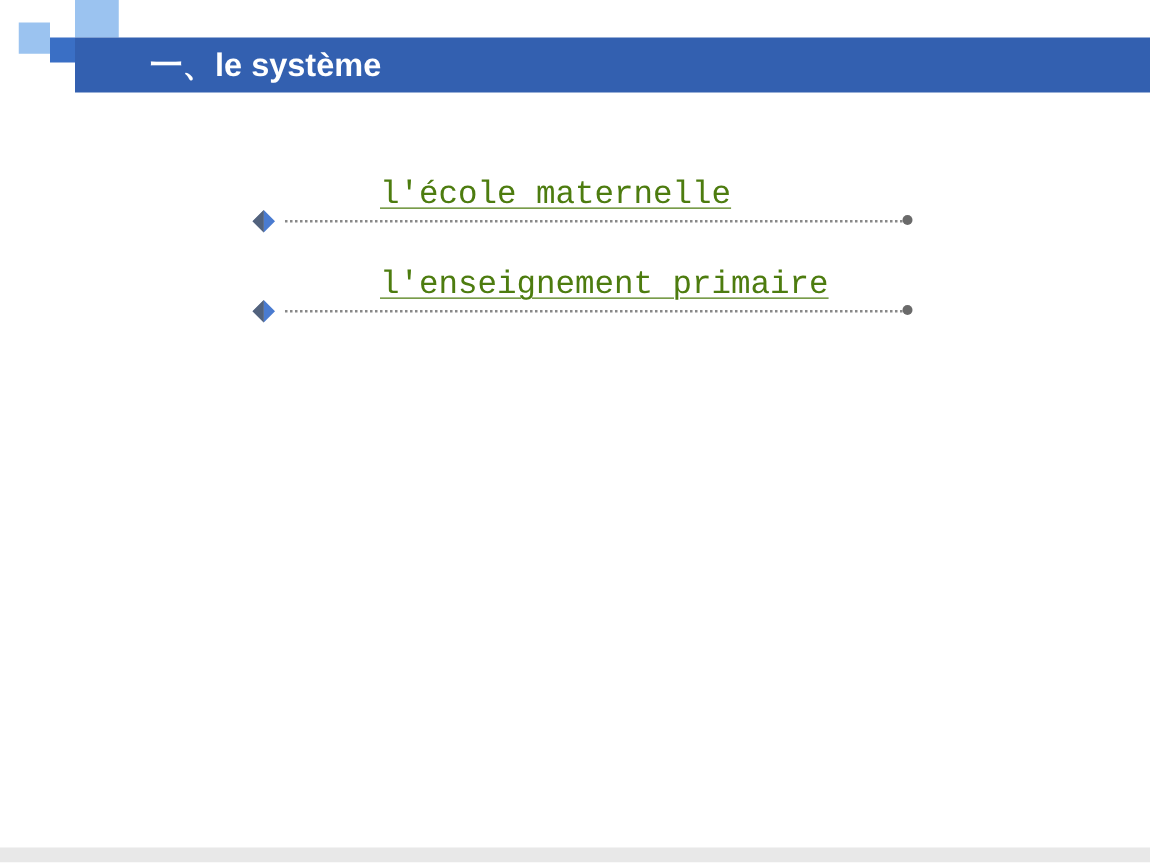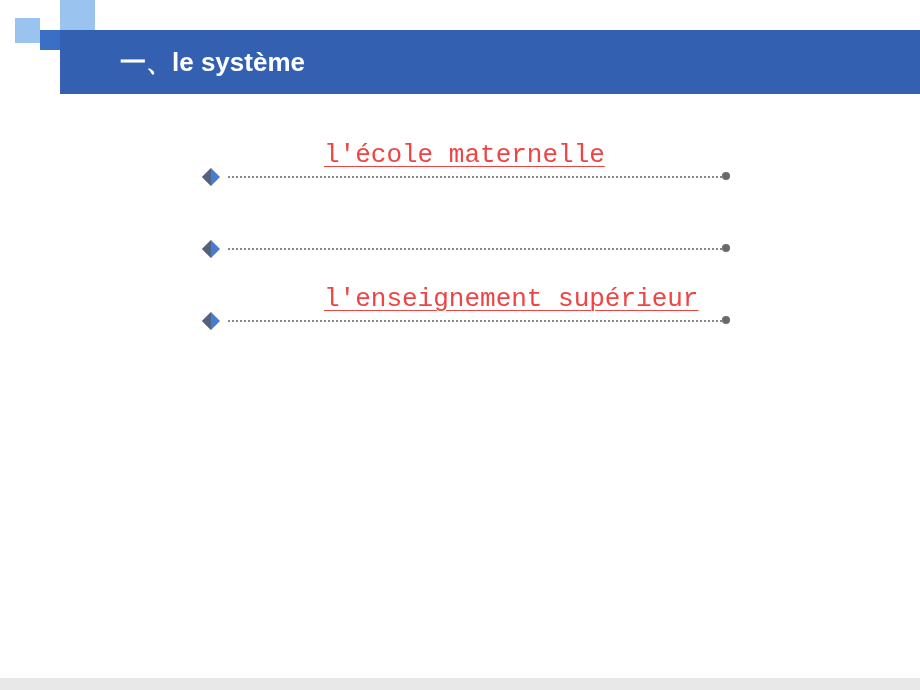--- a/index.html
+++ b/index.html
@@ -42,21 +42,21 @@
       left: 15px;
       width: 25px;
       height: 25px;
       background: #9bc3f0;
     }
     .title-bar {
       position: absolute;
       top: 30px;
       left: 60px;
       right: 0;
-      height: 64px;
+      height: 44px;
       background: #3360b0;
       display: flex;
       align-items: center;
       padding-left: 60px;
     }
     .title-text {
       color: #ffffff;
       font-size: 26px;
       font-weight: bold;
     }
@@ -73,25 +73,25 @@
     }
     .item-icon {
       position: absolute;
       left: 0;
       top: 26px;
       width: 22px;
       height: 22px;
     }
     .item-text {
       position: absolute;
-      left: 124px;
+      left: 104px;
       top: 0;
       font-family: "Courier New", monospace;
       font-size: 26px;
-      color: #ef4444;
+      color: #4d7c0f;
       white-space: nowrap;
       text-decoration: underline;
       text-decoration-thickness: 1px;
       text-underline-offset: 4px;
     }
     .dotted-line {
       position: absolute;
       left: 28px;
       top: 36px;
       right: 8px;
@@ -147,31 +147,20 @@
   <div class="list-item">
     <span class="item-icon">
       <svg width="22" height="22" viewBox="0 0 22 22">
         <polygon points="11,2 20,11 11,20" fill="#4a7bd0"></polygon>
         <polygon points="11,2 2,11 11,20" fill="#2a4a80"></polygon>
         <polygon points="11,2 11,20 2,11" fill="#7a7a7a" opacity="0.5"></polygon>
       </svg>
     </span>
     <div class="dotted-line"></div>
     <span class="end-dot"></span>
+    <span class="item-text">l'enseignement primaire</span>
   </div>
 
 
-  <div class="list-item">
-    <span class="item-icon">
-      <svg width="22" height="22" viewBox="0 0 22 22">
-        <polygon points="11,2 20,11 11,20" fill="#4a7bd0"></polygon>
-        <polygon points="11,2 2,11 11,20" fill="#2a4a80"></polygon>
-        <polygon points="11,2 11,20 2,11" fill="#7a7a7a" opacity="0.5"></polygon>
-      </svg>
-    </span>
-    <div class="dotted-line"></div>
-    <span class="end-dot"></span>
-    <span class="item-text">l'enseignement supérieur</span>
-  </div>
 
 </div>
 
 <div class="bottom-bar"></div>
 
 </body></html>

